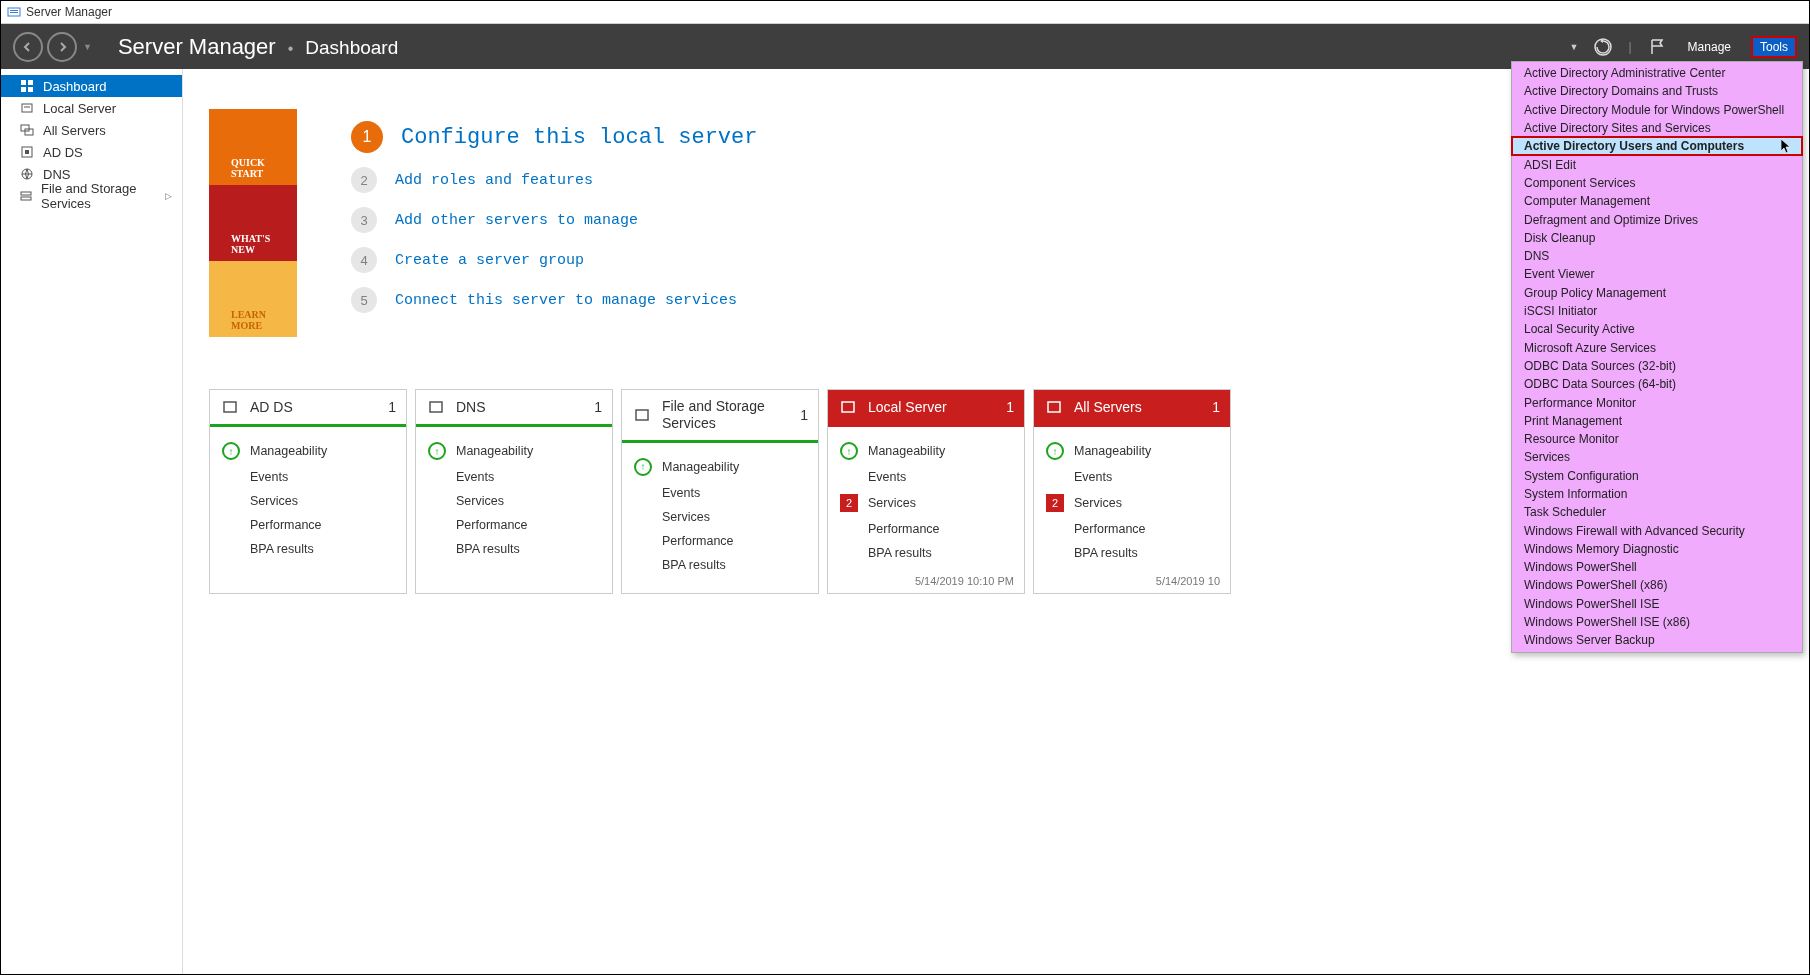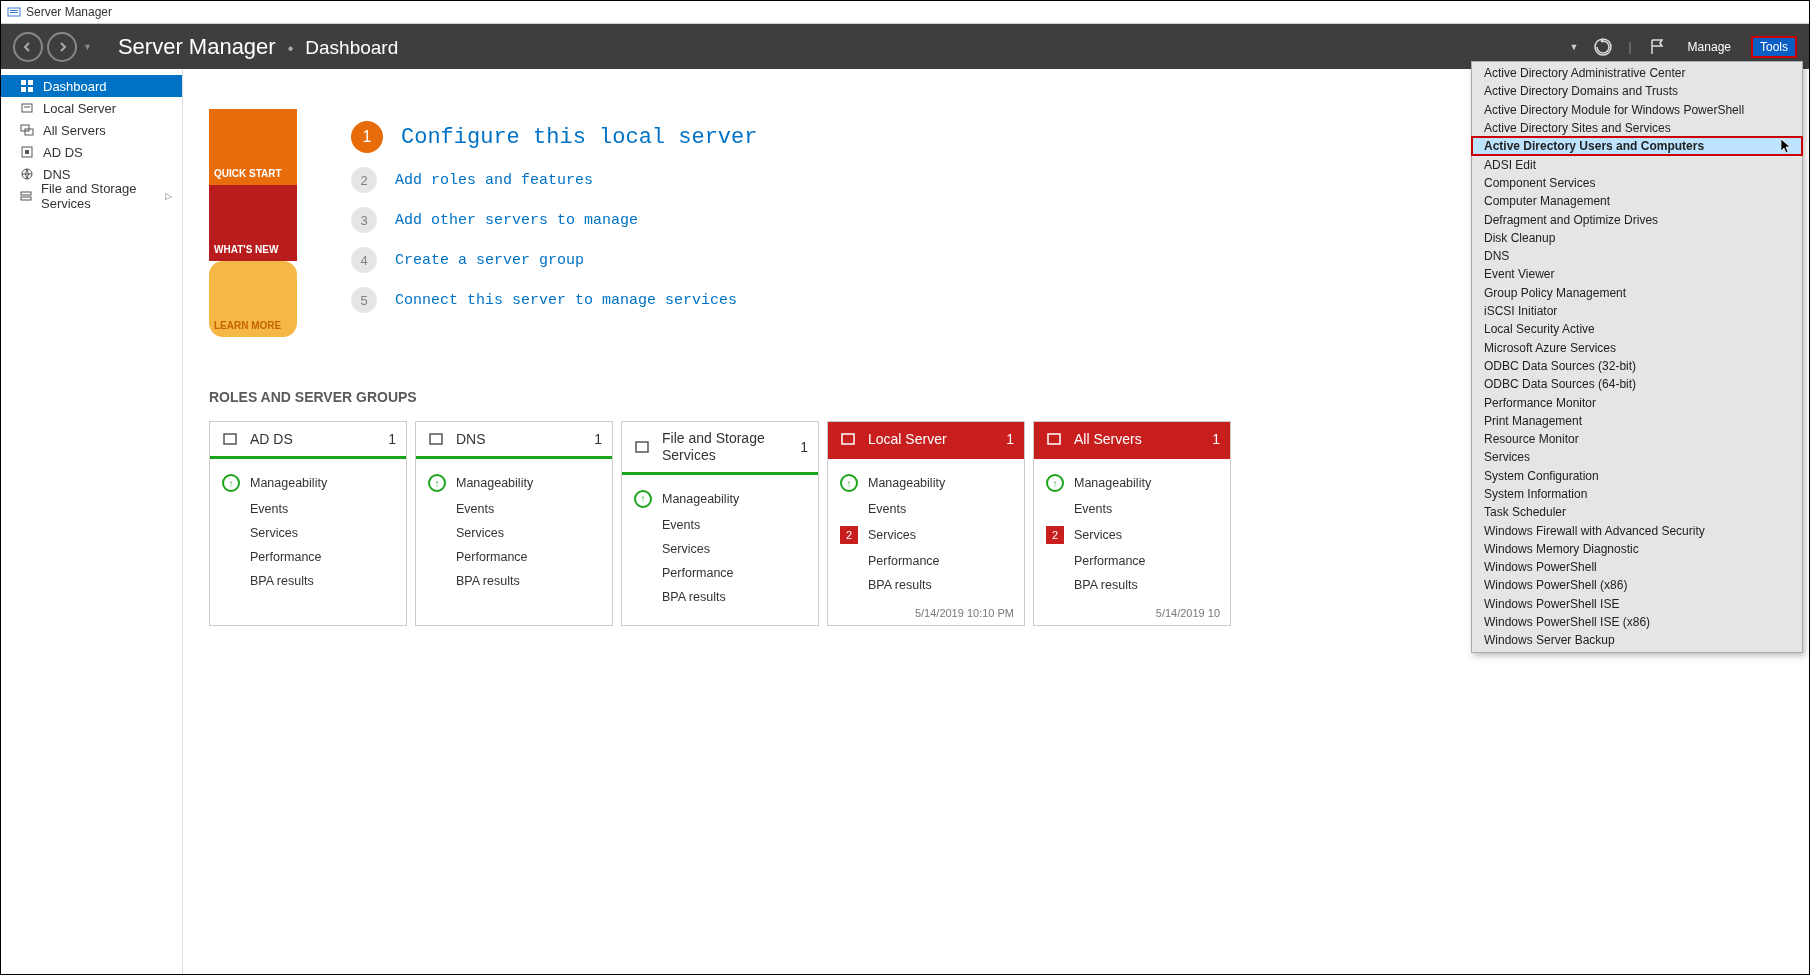--- a/index.html
+++ b/index.html
@@ -28,24 +28,24 @@
 .sb-item { display: flex; align-items: center; padding: 4px 10px 4px 18px; font-size: 13px; color: #333; cursor: pointer; height: 22px; }
 .sb-item.selected { background: #0072c6; color: #fff; }
 .sb-icon { width: 16px; height: 16px; margin-right: 8px; display: flex; align-items: center; justify-content: center; font-size: 12px; }
 .sb-item .chev { margin-left: auto; font-size: 9px; color: #777; }
 
 .content { flex: 1; background: #fff; padding: 22px 26px; overflow: auto; }
 .welcome-title { font-size: 14px; font-weight: 600; color: #5a5a5a; letter-spacing: 0.3px; }
 
 .quick-row { display: flex; margin-top: 18px; }
 .quick-tabs { width: 88px; display: flex; flex-direction: column; }
-.qt { flex: 1; display: flex; align-items: flex-end; padding: 6px 5px; font-size: 10px; font-weight: 600; color: #fff; cursor: pointer; min-height: 76px; }
+.qt { flex: 1; display: flex; align-items: flex-end; padding: 6px 22px; font-size: 10px; font-weight: 600; color: #fff; cursor: pointer; min-height: 76px; font-family: Liberation Serif, serif; }
 .qt.orange1 { background: #e86c0a; }
 .qt.orange2 { background: #b91c1c; }
-.qt.orange3 { background: #f5b847; color: #c86400; border-radius: 14px; }
+.qt.orange3 { background: #f5b847; color: #c86400; }
 
 .quick-links { padding: 12px 28px 0 54px; }
 .ql-row { display: flex; align-items: center; margin-bottom: 14px; }
 .ql-num { width: 26px; height: 26px; border-radius: 50%; background: #e6e6e6; color: #808080; display: flex; align-items: center; justify-content: center; font-size: 13px; margin-right: 18px; }
 .ql-row.primary .ql-num { background: #e86c0a; color: #fff; width: 32px; height: 32px; font-size: 16px; }
 .ql-link { color: #0072c6; font-size: 15px; cursor: pointer; font-family: Liberation Mono, monospace; }
 .ql-row.primary .ql-link { font-size: 22px; font-weight: 300; }
 
 .groups-section { margin-top: 52px; }
 .groups-title { font-size: 14px; font-weight: 600; color: #5a5a5a; }
@@ -60,21 +60,21 @@
 .tile-head.red .t-title { color: #fff; }
 .tile-head .t-count { font-size: 14px; color: #333; }
 .tile-head.red .t-count { color: #fff; }
 .tile-body { padding: 10px 12px 4px; }
 .tb-row { display: flex; align-items: center; font-size: 12.5px; color: #333; padding: 5px 0; cursor: pointer; }
 .tb-row .status-icon { width: 18px; height: 18px; margin-right: 10px; display: flex; align-items: center; justify-content: center; border: 2px solid #1ba41b; border-radius: 50%; font-size: 10px; color: #1ba41b; }
 .tb-row .alert-badge { width: 18px; height: 18px; margin-right: 10px; background: #c81e1e; color: #fff; display: flex; align-items: center; justify-content: center; font-size: 11px; }
 .tb-row .spacer { width: 28px; }
 .tile-foot { margin-top: auto; padding: 6px 10px; font-size: 11px; color: #777; text-align: right; }
 
-.tools-menu { position: absolute; top: 60px; right: 6px; width: 332px; background: #e5e5e5; border: 1px solid #aaa; box-shadow: 2px 3px 6px rgba(0,0,0,0.25); z-index: 100; padding: 2px 0; }
+.tools-menu { position: absolute; top: 60px; right: 6px; width: 292px; background: #f0abfc; border: 1px solid #aaa; box-shadow: 2px 3px 6px rgba(0,0,0,0.25); z-index: 100; padding: 2px 0; }
 .tm-item { padding: 3px 12px; font-size: 12px; color: #222; cursor: pointer; height: 18.3px; display: flex; align-items: center; }
 .tm-item.highlighted { background: #bde3ff; outline: 2px solid #c00; outline-offset: -1px; position: relative; font-weight: bold; }
 .tm-item.highlighted::after { content: ""; position: absolute; right: 10px; width: 10px; height: 14px; background: transparent; }
 .cursor-arrow { position: absolute; right: 10px; top: 2px; font-size: 12px; }
 
 svg { display: block; }
 </style>
 </head>
 <body>
 
@@ -217,21 +217,20 @@
             <span class="ql-link">Create a server group</span>
           </div>
           <div class="ql-row">
             <div class="ql-num">5</div>
             <span class="ql-link">Connect this server to manage services</span>
           </div>
         </div>
     </div>
 
     <div class="groups-section">
-      <div class="groups-title">ROLES AND SERVER GROUPS</div>
       <div class="tiles" id="tiles">
           <div class="tile">
             <div class="tile-head">
               <span class="t-icon">
                 <svg width="16" height="16" viewBox="0 0 16 16">
                   <rect x="2" y="3" width="12" height="10" fill="none" stroke="#555" stroke-width="1.5"></rect>
                 </svg>
               </span>
               <span class="t-title">AD DS</span>
               <span class="t-count">1</span>

